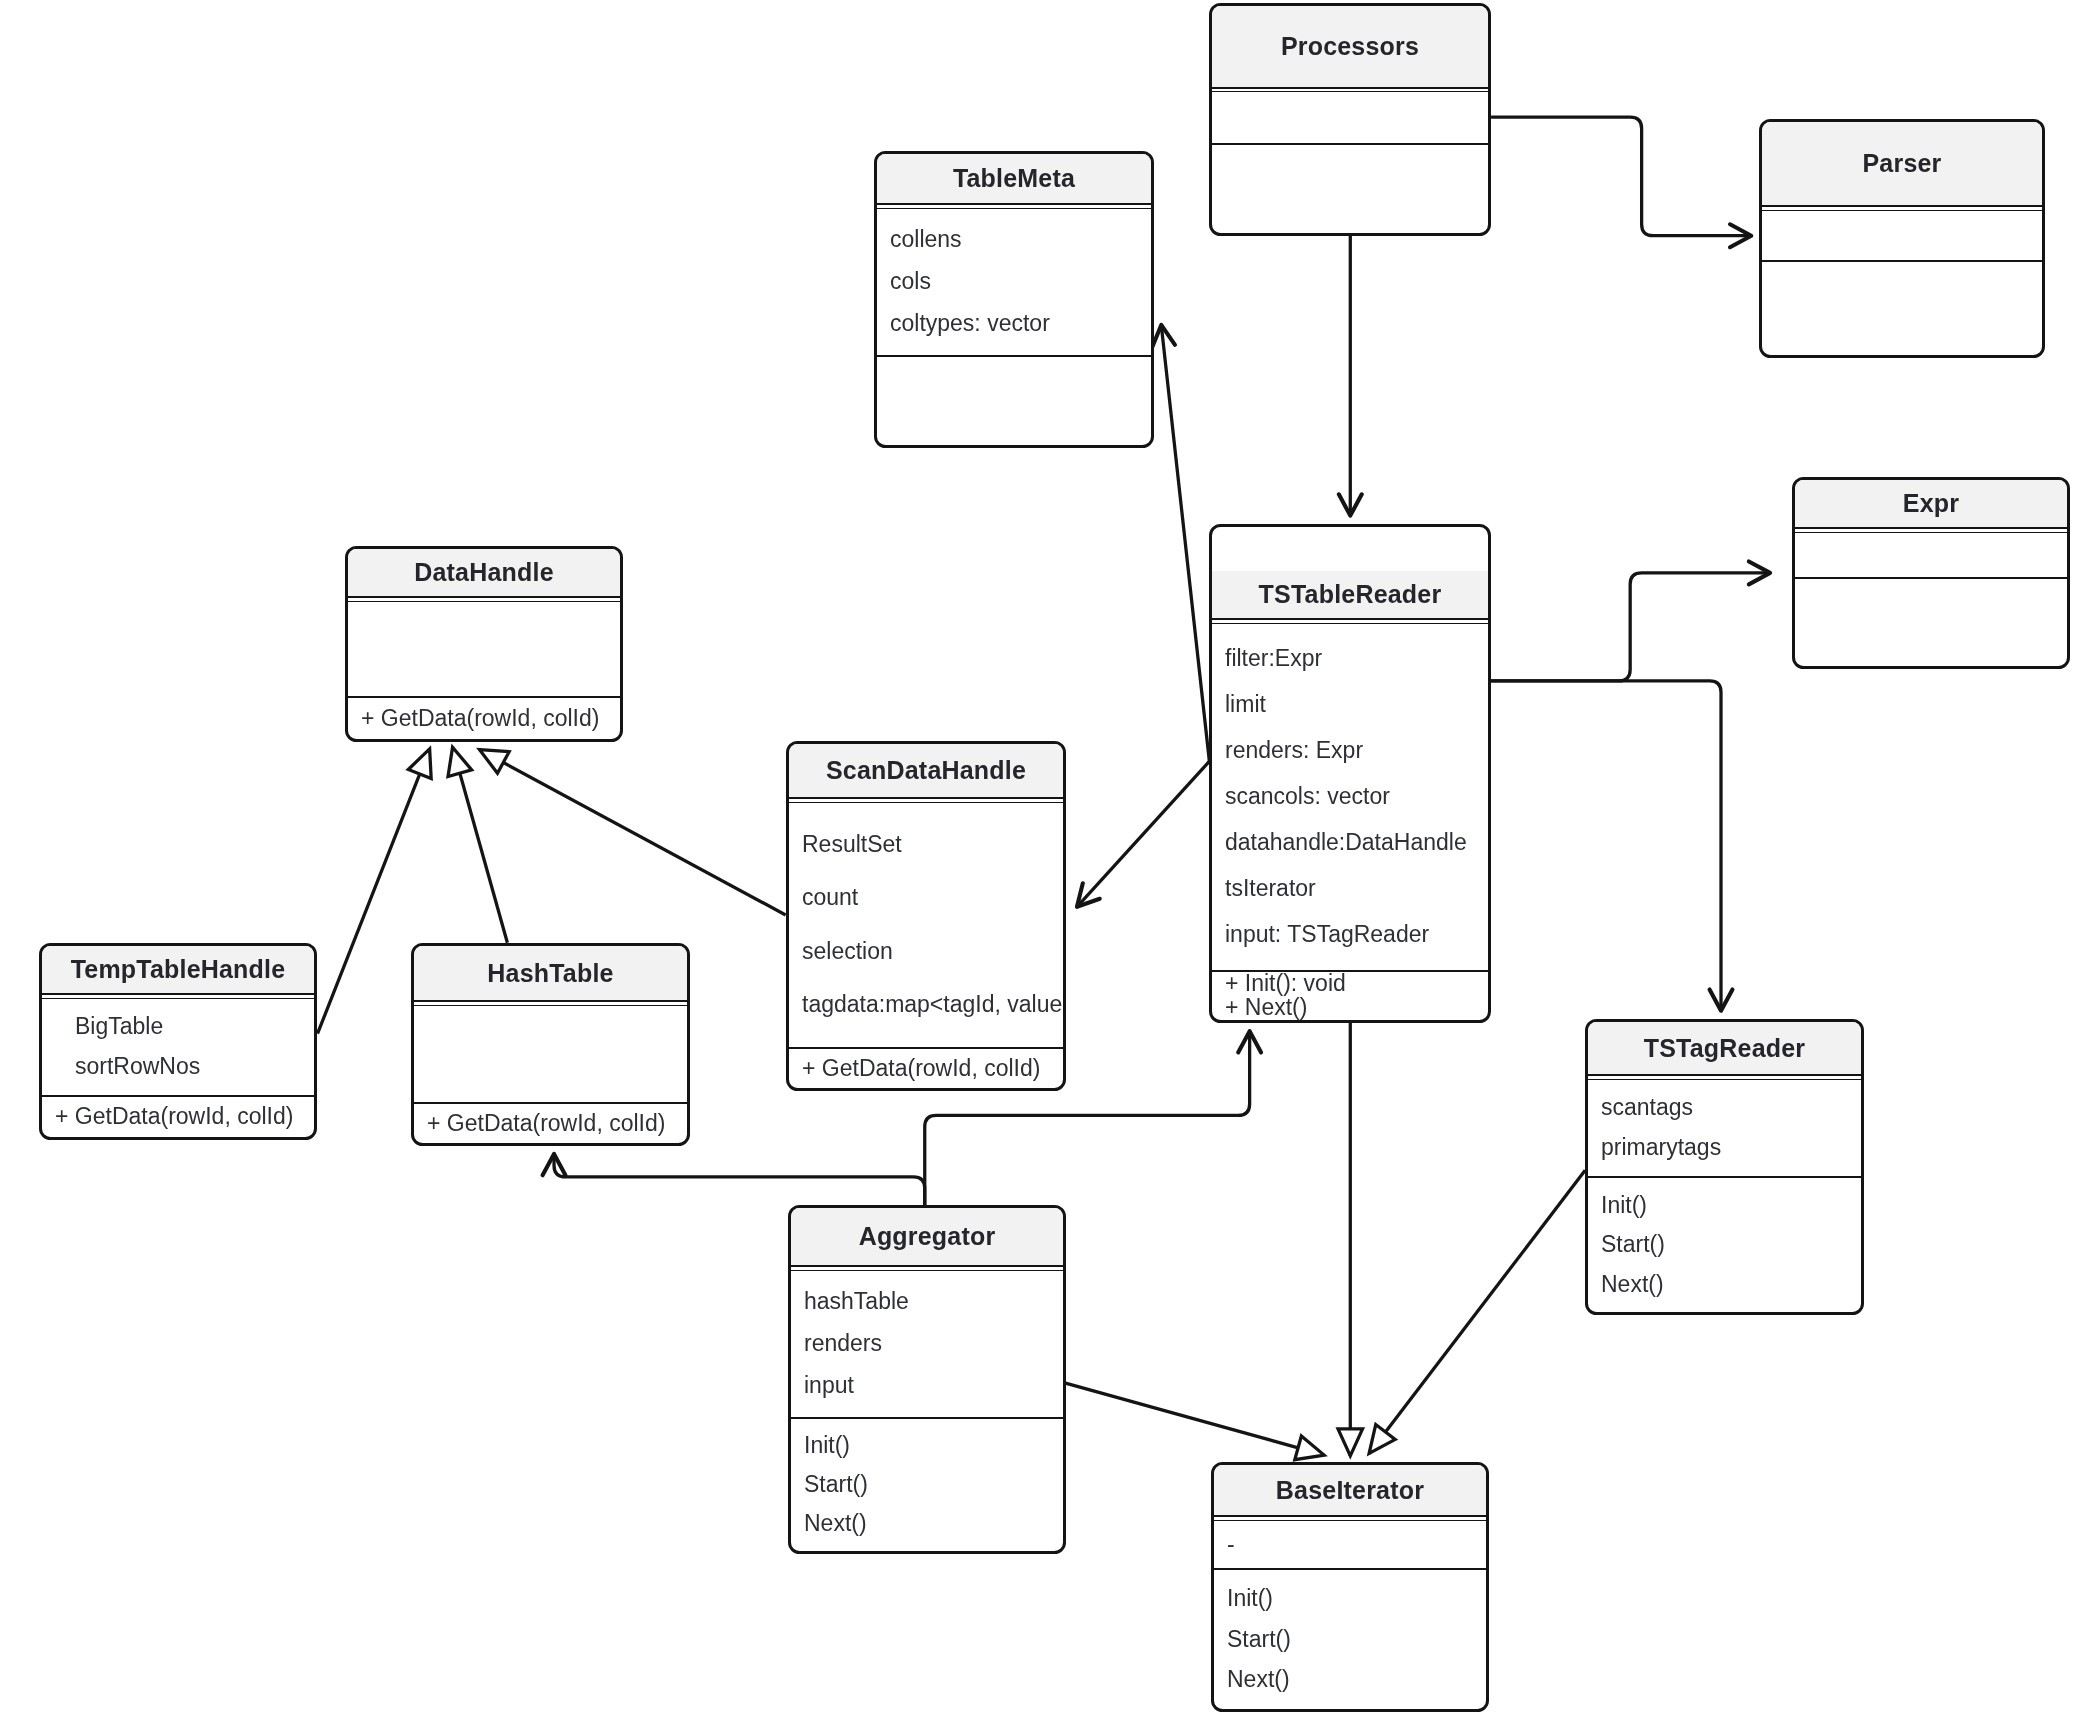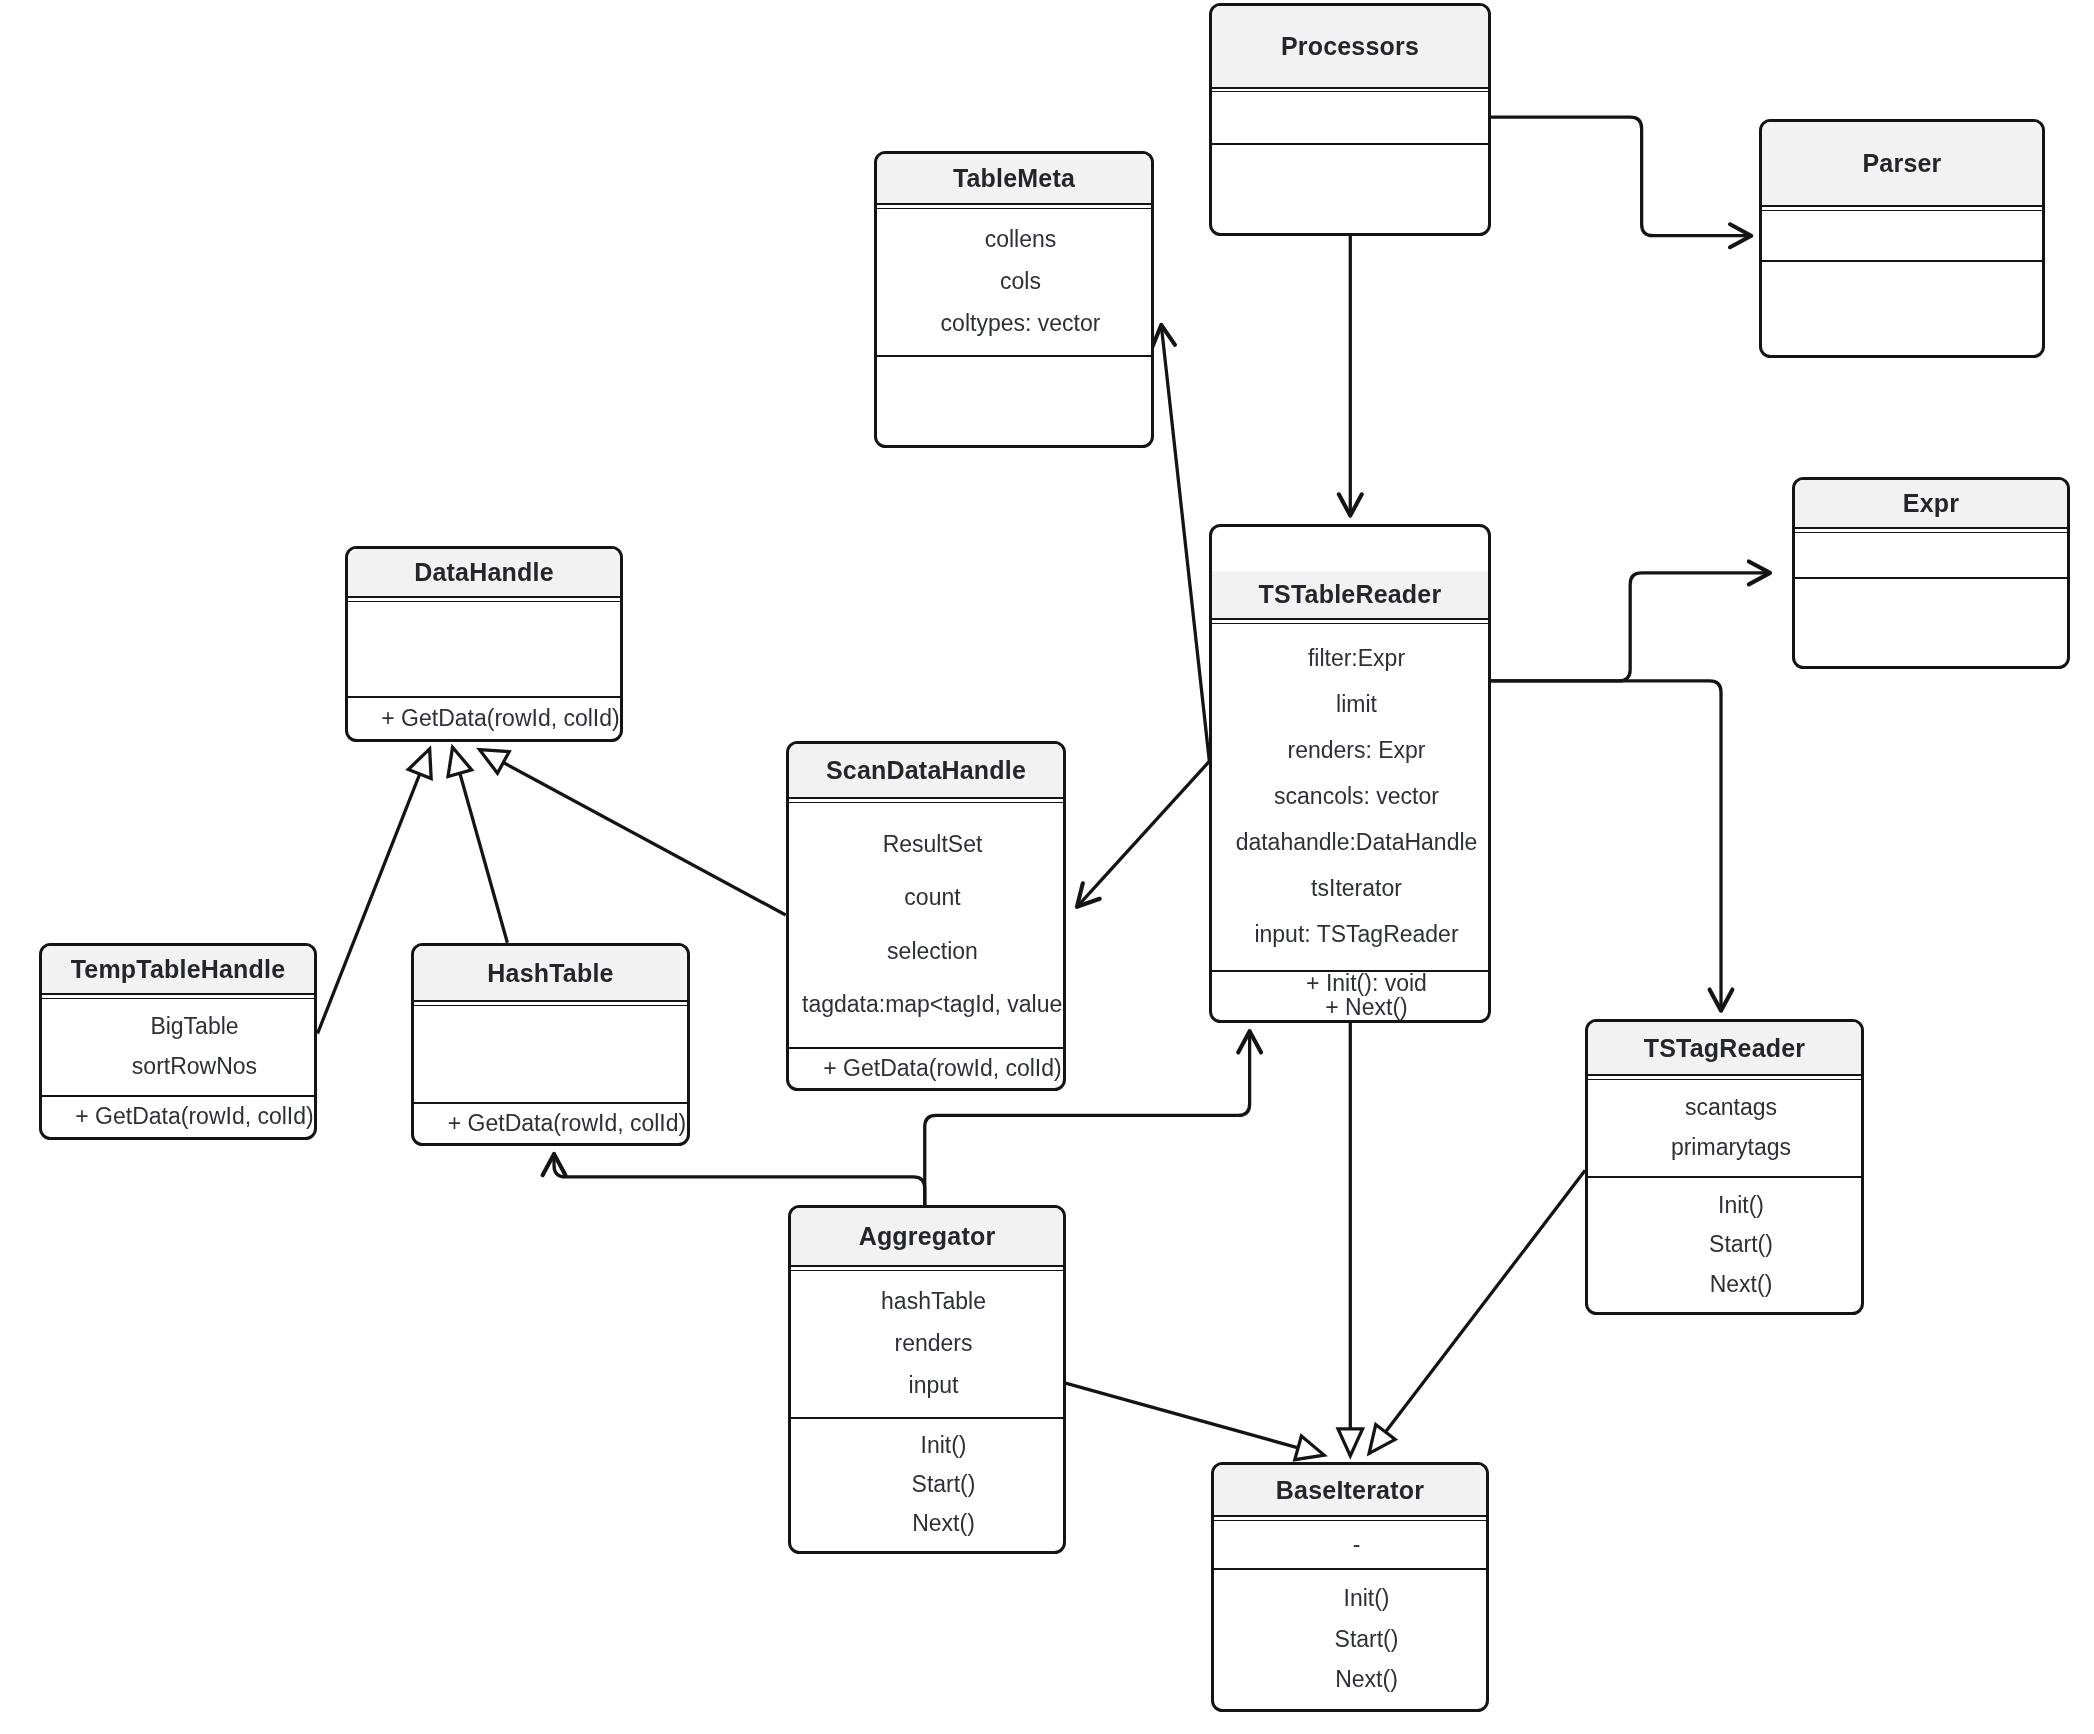--- a/index.html
+++ b/index.html
@@ -1,41 +1,41 @@
 <!DOCTYPE html>
 <html style="font-size:13px"><head>
 <meta charset="utf-8">
 <style>
   html,body{margin:0;padding:0;}
   body{
     width:2095px;height:1735px;position:relative;background:#ffffff;
     font-family:"Liberation Sans", sans-serif;overflow:hidden;
   }
-  #canvas{position:absolute;inset:0;width:1943px;height:1735px;text-align:center;}
+  #canvas{position:absolute;inset:0;width:1943px;height:1735px;}
   #edges{position:absolute;left:0;top:0;z-index:0;}
   .uml-class{
     position:absolute;z-index:1;box-sizing:border-box;
     background:#ffffff;border:3.3px solid #141414;border-radius:11.5px;
     display:flex;flex-direction:column;overflow:hidden;
   }
   .uml-header{
     background:#f2f2f2;border-bottom:2.5px solid #141414;
     display:flex;align-items:center;justify-content:center;
     font-weight:700;font-size:25px;color:#24262b;flex:0 0 auto;
     letter-spacing:0.2px;
   }
   .uml-attrs{
     border-top:1.6px solid #141414;margin-top:2.5px;
     display:flex;flex-direction:column;justify-content:space-evenly;
     flex:0 0 auto;overflow:hidden;
   }
   .uml-methods{
     border-top:2.5px solid #141414;
     display:flex;flex-direction:column;justify-content:space-evenly;
-    flex:1 1 auto;overflow:hidden;padding-left:20px;
+    flex:1 1 auto;overflow:hidden;
   }
   .uml-row{
     font-size:23px;color:#2e3038;line-height:1;
     padding-left:13px;white-space:nowrap;
   }
 </style>
 </head>
 <body>
 
 <div id="canvas">

